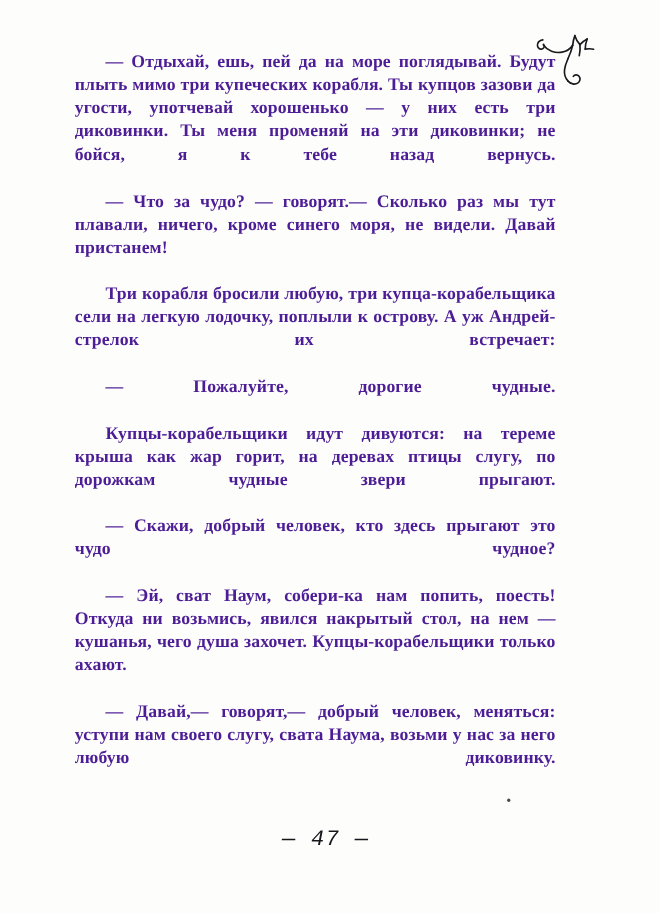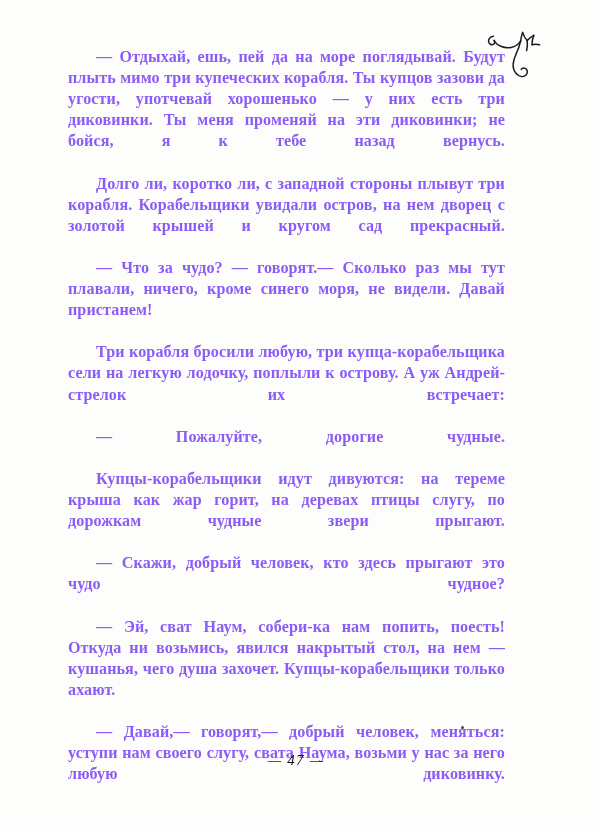--- a/index.html
+++ b/index.html
@@ -46,21 +46,21 @@
   }
 
   .para {
     margin: 0;
     text-align: justify;
     text-justify: inter-word;
     text-indent: 28px;
     font-size: 16.1px;
     line-height: 21.1px;
     font-weight: bold;
-    color: #8b5cf6;
+    color: #4c1d95;
     letter-spacing: 0.1px;
     word-spacing: 0.2px;
     -webkit-font-smoothing: none;
   }
   .para:last-of-type {
     text-align: justify;
   }
   
   .para::after {
     content: "";
@@ -80,25 +80,25 @@
     opacity: .85;
   }
 
   
   #folio {
     position: absolute;
     left: 0;
     top: 752px;
     width: 592px;
     text-align: center;
-    font-size: 15px;
+    font-size: 20px;
     font-style: italic;
     color: #16151a;
     letter-spacing: 1.2px;
-    font-family: Liberation Serif, serif;
+    font-family: Liberation Mono, monospace;
   }
 </style>
 </head>
 <body>
 
 <div id="page">
 
   <div id="corner-ornament">
     <svg viewBox="0 0 56 62" xmlns="http://www.w3.org/2000/svg">
       <g fill="none" stroke="#1a191e" stroke-width="1.5" stroke-linecap="round" stroke-linejoin="round">
@@ -113,21 +113,20 @@
         <path d="M30.4 26.2 C28.9 29.6 27.6 33.0 27.2 36.6 C26.8 40.4 28.0 44.2 30.4 46.8"></path>
         <path d="M30.4 46.8 C32.8 49.4 36.6 50.2 39.2 48.6 C41.4 47.2 42.0 44.2 40.4 42.3 C39.0 40.6 36.3 40.6 35.2 42.4"></path>
         <path d="M41.2 13.6 C41.6 17.0 41.4 20.4 40.6 23.6"></path>
       </g>
     </svg>
   </div>
 
   <div id="text-body">
 
     <p class="para">— Отдыхай, ешь, пей да на море поглядывай. Будут плыть мимо три купеческих корабля. Ты купцов зазови да угости, употчевай хорошенько — у них есть три диковинки. Ты меня променяй на эти диковинки; не бойся, я к тебе назад вернусь.</p>
-    <p class="para">Долго ли, коротко ли, с западной стороны плывут три корабля. Корабельщики увидали остров, на нем дворец с золотой крышей и кругом сад прекрасный.</p>
     <p class="para">— Что за чудо? — говорят.— Сколько раз мы тут плавали, ничего, кроме синего моря, не видели. Давай пристанем!</p>
     <p class="para">Три корабля бросили любую, три купца-корабельщика сели на легкую лодочку, поплыли к острову. А уж Андрей-стрелок их встречает:</p>
     <p class="para">— Пожалуйте, дорогие чудные.</p>
     <p class="para">Купцы-корабельщики идут дивуются: на тереме крыша как жар горит, на деревах птицы слугу, по дорожкам чудные звери прыгают.</p>
     <p class="para">— Скажи, добрый человек, кто здесь прыгают это чудо чудное?</p>
     <p class="para">— Эй, сват Наум, собери-ка нам попить, поесть! Откуда ни возьмись, явился накрытый стол, на нем — кушанья, чего душа захочет. Купцы-корабельщики только ахают.</p>
     <p class="para">— Давай,— говорят,— добрый человек, меняться: уступи нам своего слугу, свата Наума, возьми у нас за него любую диковинку.</p>
 
   </div>
 

